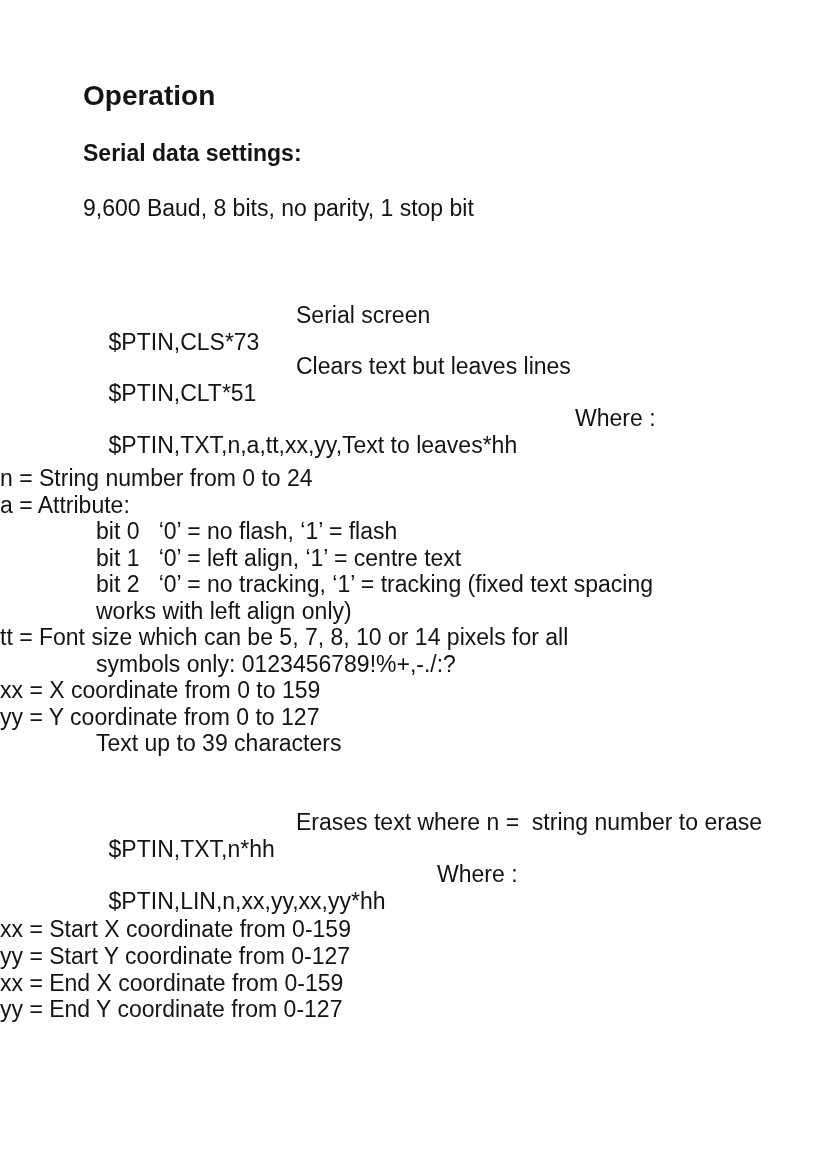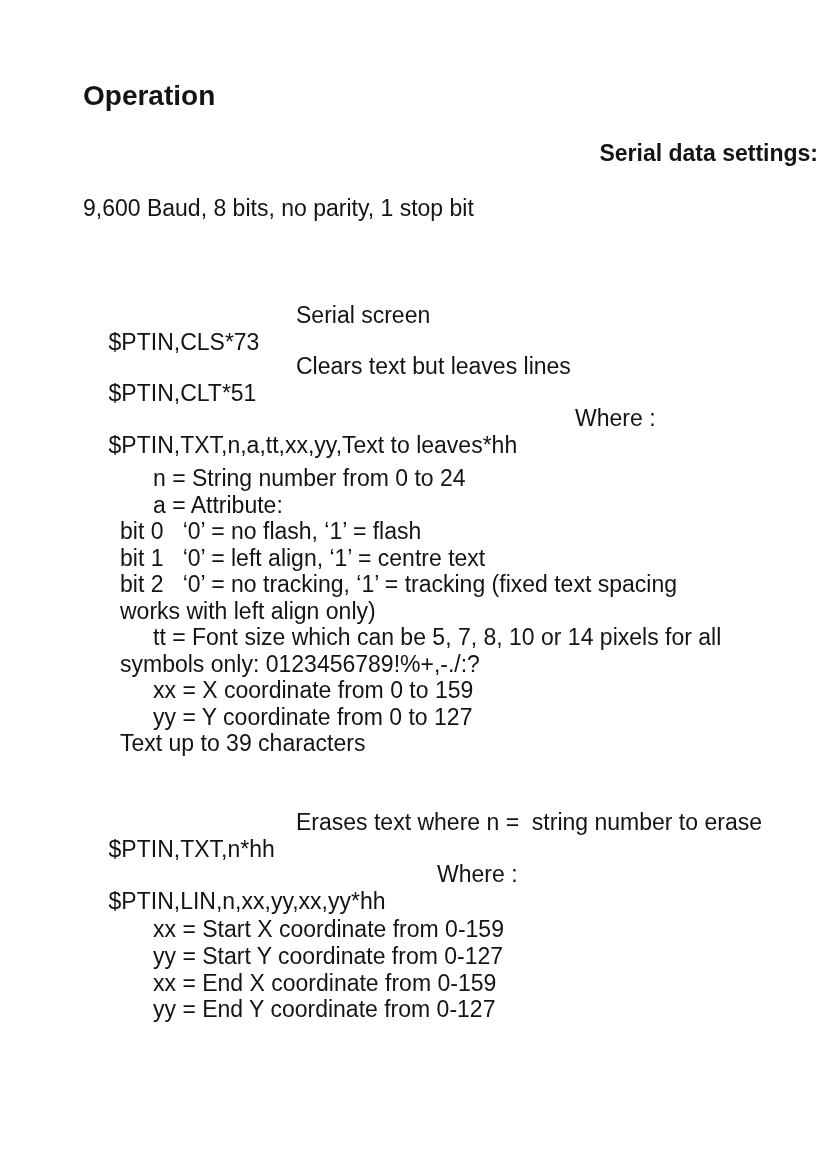--- a/index.html
+++ b/index.html
@@ -24,37 +24,36 @@
   }
   h1.ln {
     font-size: 28px;
     font-weight: bold;
     line-height: 27px;
   }
   h2.ln {
     font-size: 23px;
     font-weight: bold;
     line-height: 27px;
-    text-align: right;
   }
   .row .desc {
     position: absolute;
     top: 0;
     white-space: pre;
   }
   .blk {
     position: absolute;
     left: 0;
     right: 0;
   }
   .blk > div { white-space: pre; }
   .blk-a { line-height: 26.5px; }
   .blk-b { line-height: 26.75px; }
-  .i1 { padding-left: 153px; }
-  .i2 { padding-left: 120px; }
+  .i1 { }
+  .i2 { padding-left: 96px; }
 </style>
 </head>
 <body>
 
 <div class="page">
 
   <h1 class="ln" style="top:82px">Operation</h1>
 
   <h2 class="ln" style="top:140px">Serial data settings:</h2>
 

